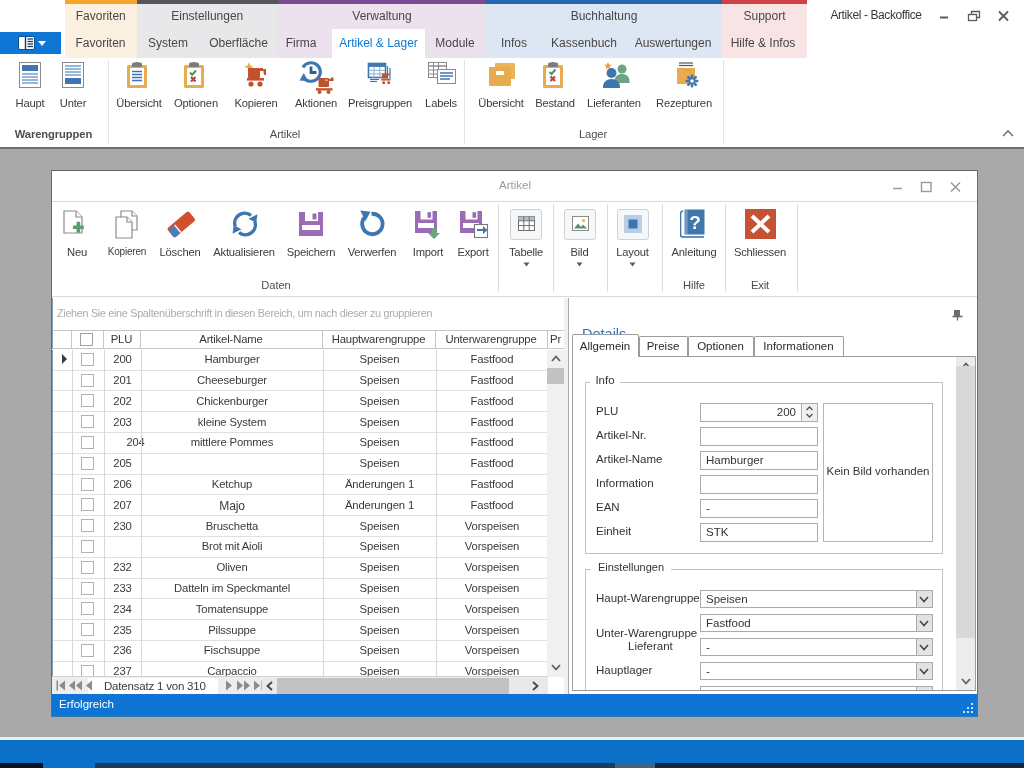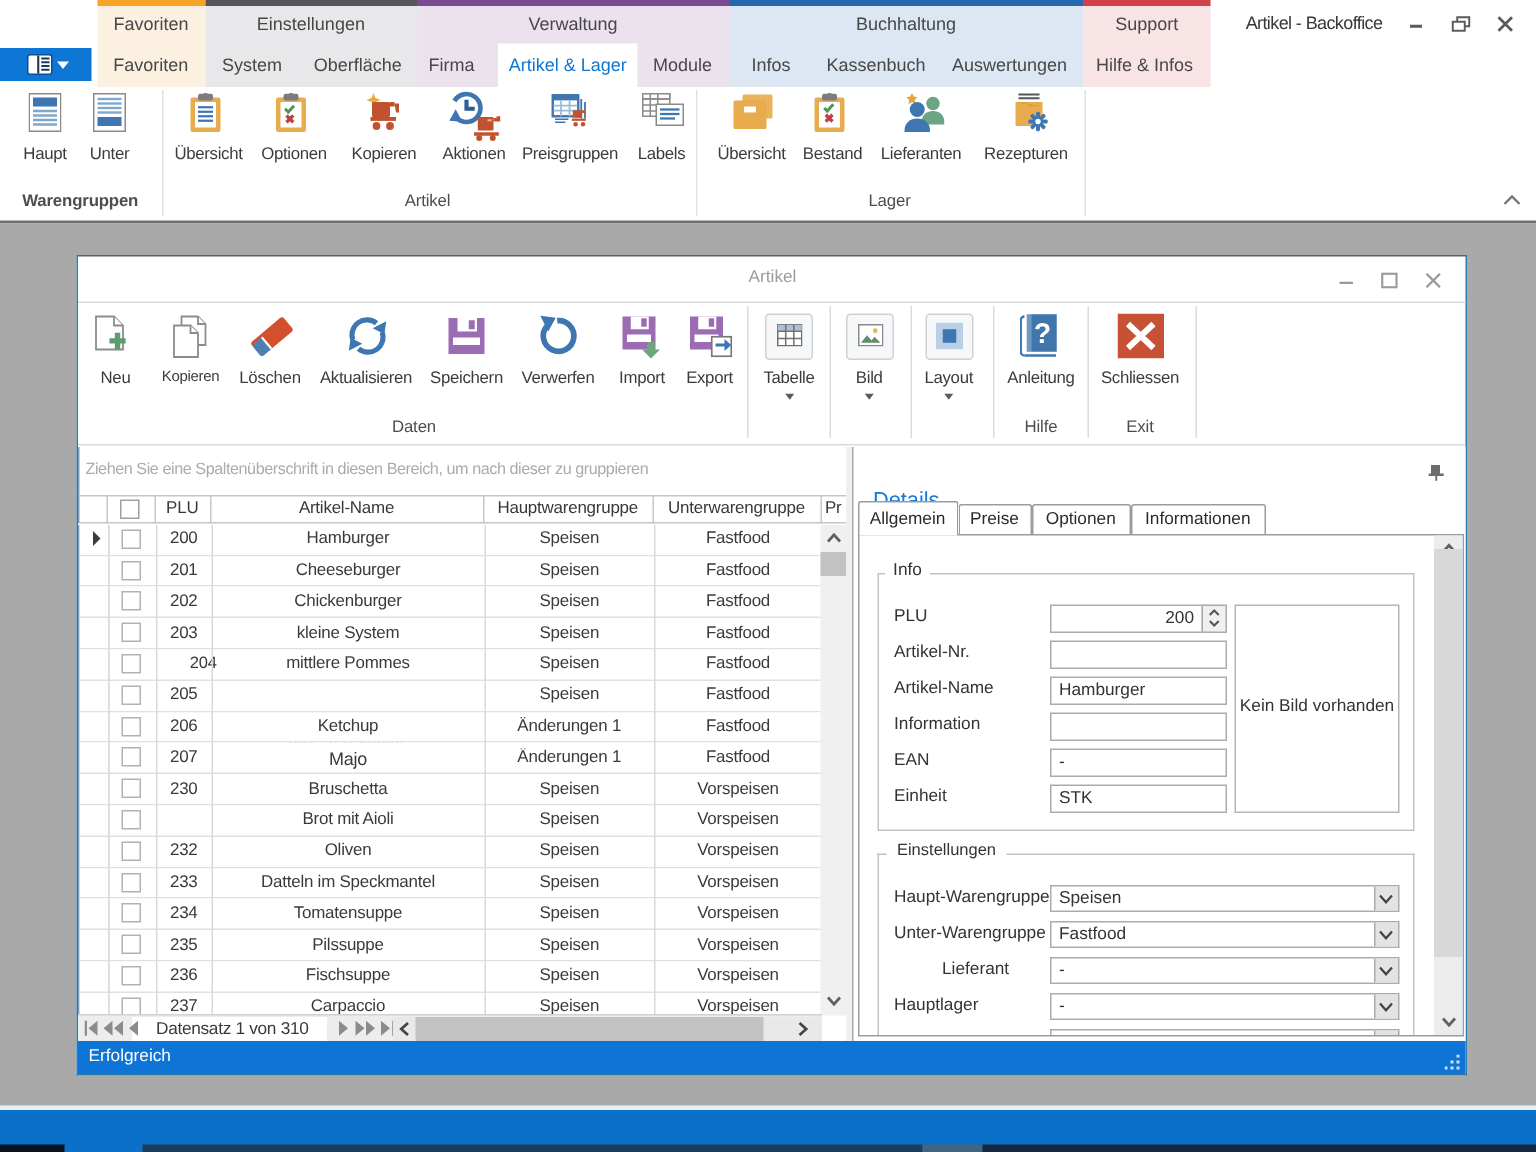--- a/index.html
+++ b/index.html
@@ -535,21 +535,21 @@
 <div style="left:250.5px;top:46px;width:110px;height:139px;border:1px solid #b5b5b5;"></div>
 <div class="t ctr" style="left:250.5px;top:108px;width:110px;height:14px;font-size:11.5px;color:#333;">Kein Bild vorhanden</div>
 <div style="left:12.5px;top:212px;width:358px;height:140px;border:1px solid #c3c3c3;border-bottom:none;"></div>
 <div class="t" style="left:18.5px;top:203.5px;width:80px;height:14px;background:#fff;font-size:11px;color:#333;text-align:center;">Einstellungen</div>
 <div class="t" style="left:23.5px;top:235px;width:110px;height:14px;font-size:11.5px;color:#333;">Haupt-Warengruppe</div>
 <div style="left:127.5px;top:233px;width:233px;height:18px;background:#fff;border:1px solid #ababab;font-size:11.5px;color:#333;padding:2px 5px 0 5px;"><span class="t">Speisen</span></div>
 <div style="left:343.5px;top:234px;width:16px;height:16px;background:#e3e3e3;border-left:1px solid #ababab;"></div>
 <svg style="left:346.5px;top:239px" width="10" height="7" viewBox="0 0 10 7">
       <path d="M1 1 L5 5.5 L9 1" stroke="#444" stroke-width="1.5" fill="none"></path>
     </svg>
-<div class="t" style="left:23.5px;top:259px;width:110px;height:14px;font-size:11.5px;color:#333;">Unter-Warengruppe</div>
+<div class="t" style="left:23.5px;top:270px;width:110px;height:14px;font-size:11.5px;color:#333;">Unter-Warengruppe</div>
 <div style="left:127.5px;top:257px;width:233px;height:18px;background:#fff;border:1px solid #ababab;font-size:11.5px;color:#333;padding:2px 5px 0 5px;"><span class="t">Fastfood</span></div>
 <div style="left:343.5px;top:258px;width:16px;height:16px;background:#e3e3e3;border-left:1px solid #ababab;"></div>
 <svg style="left:346.5px;top:263px" width="10" height="7" viewBox="0 0 10 7">
       <path d="M1 1 L5 5.5 L9 1" stroke="#444" stroke-width="1.5" fill="none"></path>
     </svg>
 <div class="t" style="left:23.5px;top:283px;width:110px;height:14px;font-size:11.5px;color:#333;padding-left:32px;">Lieferant</div>
 <div style="left:127.5px;top:281px;width:233px;height:18px;background:#fff;border:1px solid #ababab;font-size:11.5px;color:#333;padding:2px 5px 0 5px;"><span class="t">-</span></div>
 <div style="left:343.5px;top:282px;width:16px;height:16px;background:#e3e3e3;border-left:1px solid #ababab;"></div>
 <svg style="left:346.5px;top:287px" width="10" height="7" viewBox="0 0 10 7">
       <path d="M1 1 L5 5.5 L9 1" stroke="#444" stroke-width="1.5" fill="none"></path>

